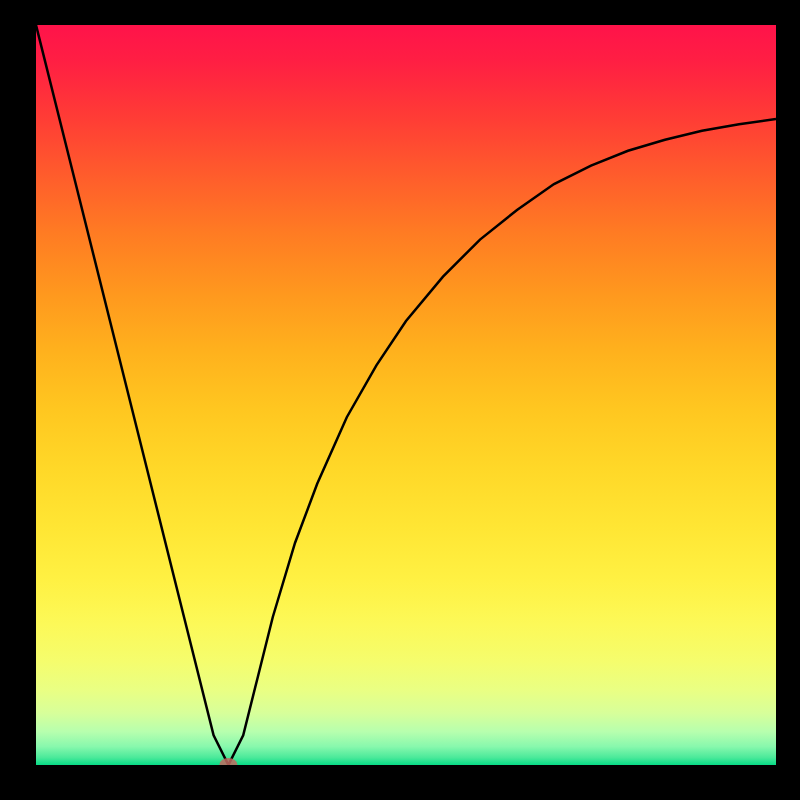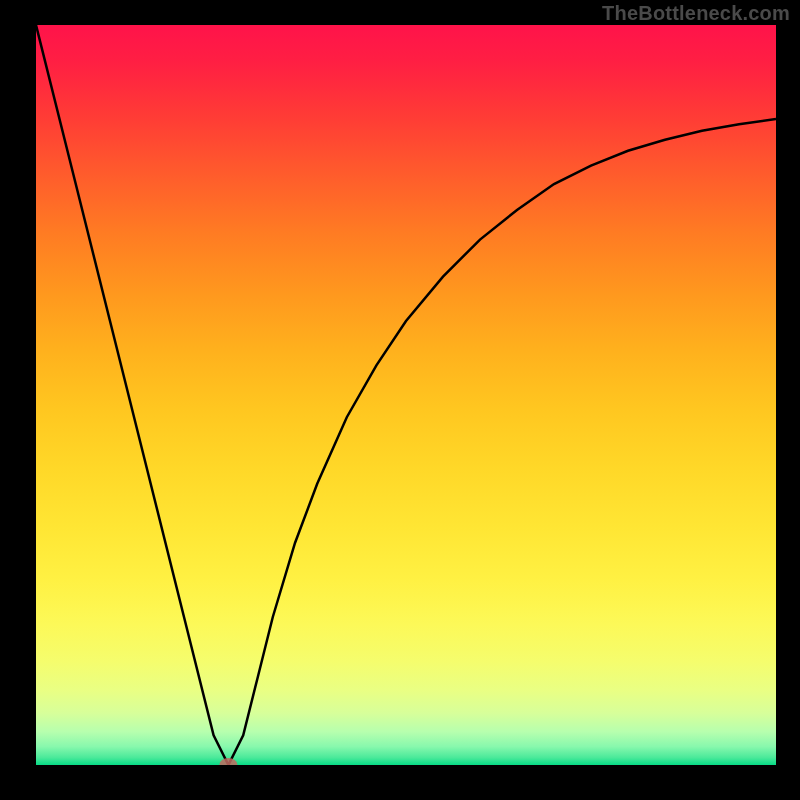--- a/index.html
+++ b/index.html
@@ -63,21 +63,20 @@
   .marker {
     fill: #c26a60;
     fill-opacity: 0.85;
   }
 </style>
 </head>
 <body>
 
 <div class="container">
 
-  <div class="watermark">TheBottleneck.com</div>
 
   <div class="plot-area">
     <svg width="740" height="740" viewBox="0 0 740 740">
       <path id="chart-path" class="black-line" d="M0.00 0.00 L37.00 148.00 L74.00 296.00 L111.00 444.00 L148.00 592.00 L177.60 710.40 L192.40 740.00 L207.20 710.40 L222.00 651.20 L236.80 592.00 L259.00 518.00 L281.20 458.80 L310.80 392.20 L340.40 340.40 L370.00 296.00 L407.00 251.60 L444.00 214.60 L481.00 185.00 L518.00 159.10 L555.00 140.60 L592.00 125.80 L629.00 114.70 L666.00 105.82 L703.00 99.16 L740.00 93.98"></path>
       <ellipse id="chart-marker" class="marker" cx="192.40" cy="740.00" rx="9" ry="7"></ellipse>
     </svg>
   </div>
 
 </div>
 

